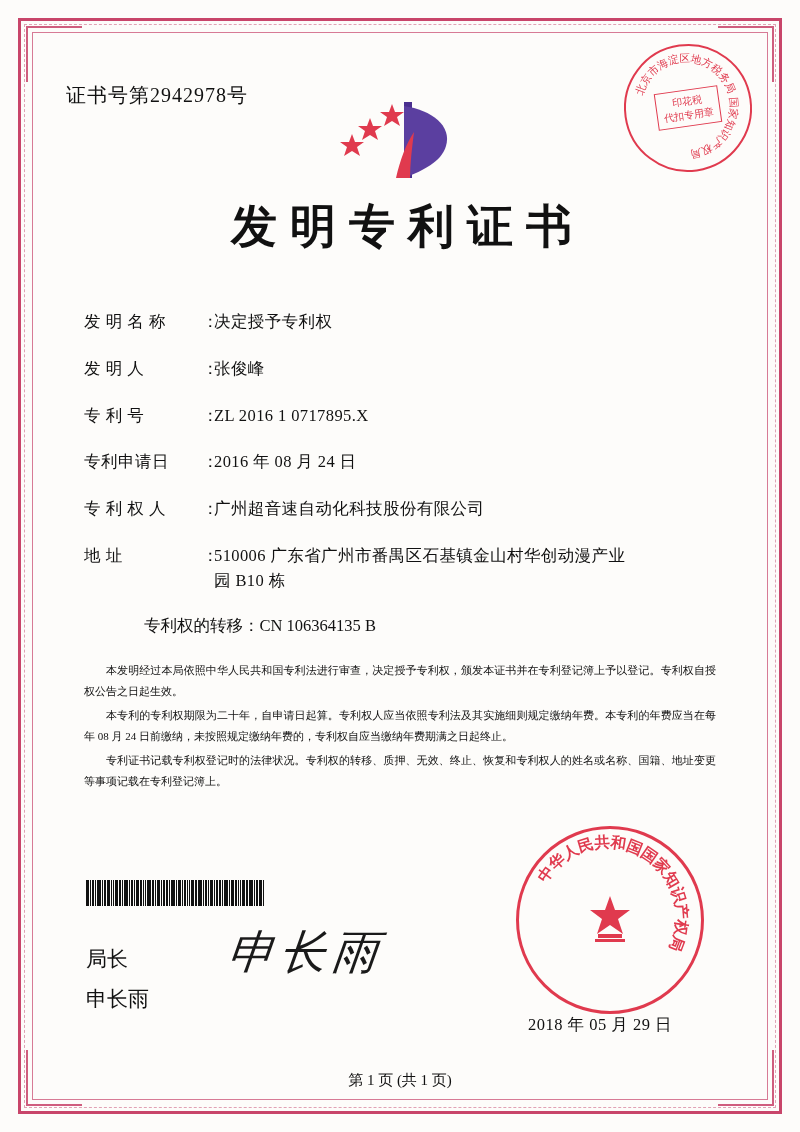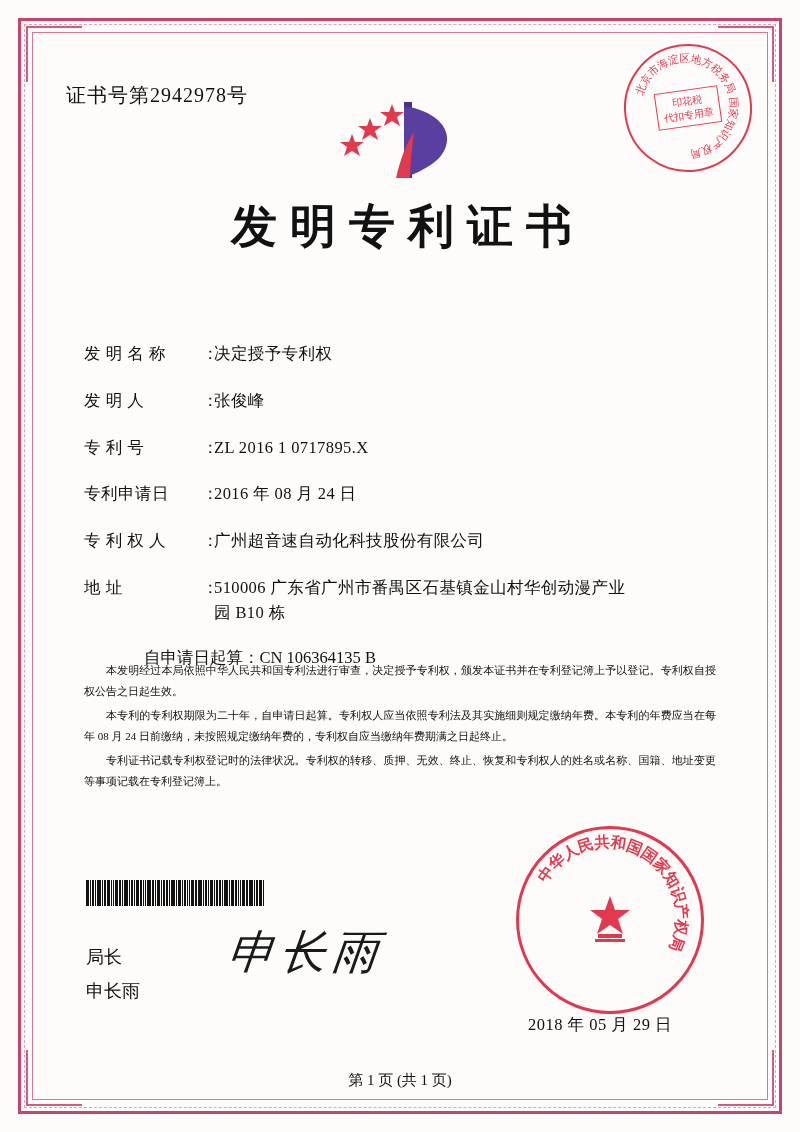--- a/index.html
+++ b/index.html
@@ -101,21 +101,20 @@
     font-family: "DejaVu Serif", "Liberation Serif", serif;
     padding-left: 16px;
   }
 
   .fields {
     position: absolute;
     left: 84px; top: 310px;
     width: 640px;
     font-size: 16.5px;
     color: #111;
-    margin-top: 32px;
   }
   .field-row {
     display: flex;
     align-items: flex-start;
     margin-bottom: 22px;
     line-height: 1.5;
   }
   .field-label {
     width: 118px;
     flex: none;
@@ -164,21 +163,21 @@
     display: inline-block;
     background: #111;
     height: 26px;
     vertical-align: top;
     margin-right: 1px;
   }
 
   .sign-block {
     position: absolute;
     left: 86px; top: 940px;
-    font-size: 18px;
+    font-size: 21px;
     line-height: 1.9;
     color: #111;
   }
   .signature {
     position: absolute;
     left: 228px; top: 922px;
     font-size: 46px;
     color: #1a1a1a;
     font-family: "DejaVu Serif", serif;
     font-style: italic;
@@ -301,21 +300,21 @@
       <div class="field-label">地 址</div>
       <div class="field-colon">：</div>
       <div class="field-value">
         <span>510006 广东省广州市番禺区石基镇金山村华创动漫产业</span>
         <span class="cont">园 B10 栋</span>
       </div>
     </div>
 
     <div class="pub-row">
       <div class="pub-right">
-        <span>自申请日起算</span><span>：</span><span>CN 106364135 B</span>
+        <span>专利权的转移</span><span>：</span><span>CN 106364135 B</span>
       </div>
     </div>
 
   </div>
 
   <div class="body-text">
     <p>本发明经过本局依照中华人民共和国专利法进行审查，决定授予专利权，颁发本证书并在专利登记簿上予以登记。专利权自授权公告之日起生效。</p>
     <p>本专利的专利权期限为二十年，自申请日起算。专利权人应当依照专利法及其实施细则规定缴纳年费。本专利的年费应当在每年 08 月 24 日前缴纳，未按照规定缴纳年费的，专利权自应当缴纳年费期满之日起终止。</p>
     <p>专利证书记载专利权登记时的法律状况。专利权的转移、质押、无效、终止、恢复和专利权人的姓名或名称、国籍、地址变更等事项记载在专利登记簿上。</p>
   </div>

